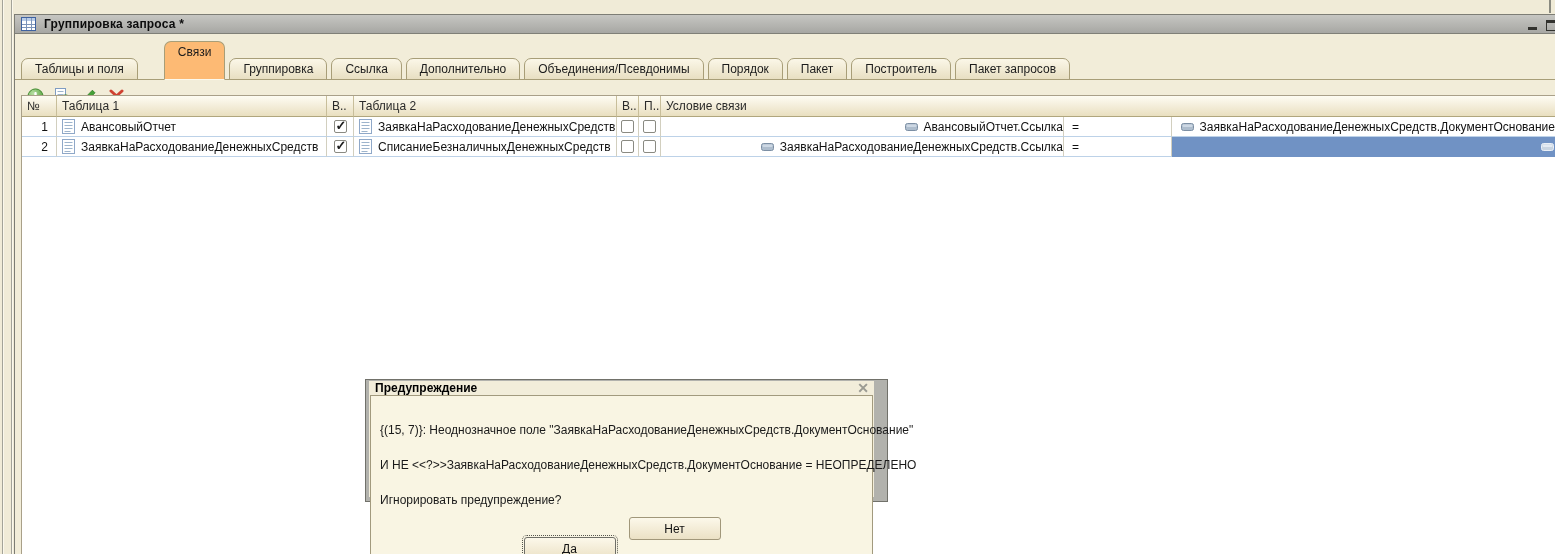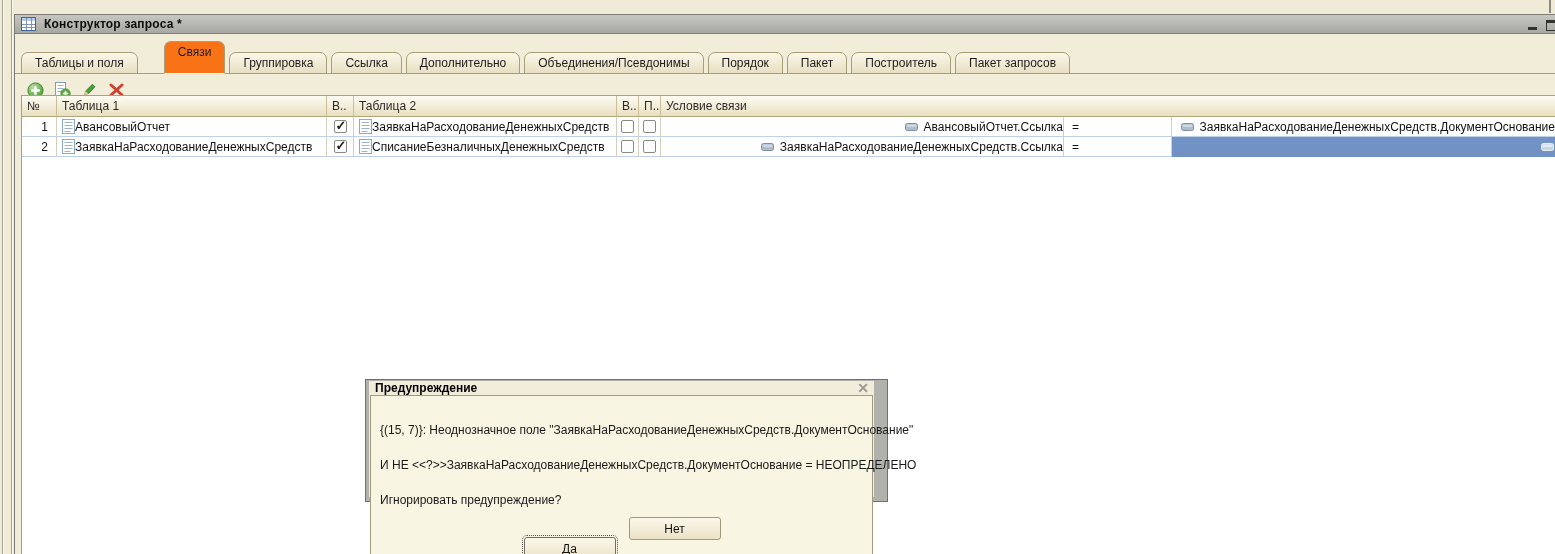--- a/index.html
+++ b/index.html
@@ -19,38 +19,38 @@
 
   .titlebar { position:relative; height:19px; background:linear-gradient(#c6c6c2,#a7a7a3); border-bottom:1px solid #808078; display:flex; align-items:center; padding-left:6px; }
   .titlebar .title { font-weight:bold; font-size:12px; color:#0c0c0c; margin-left:8px; letter-spacing:.2px; }
   .win-controls { position:absolute; right:-3px; top:3px; display:flex; align-items:flex-end; gap:9px; height:13px; }
   .min-glyph { width:9px; height:3px; background:#32322e; margin-bottom:1px; }
   .restore-glyph { width:12px; height:11px; border:1px solid #32322e; border-top:3px solid #32322e; background:transparent; }
 
   
   .tabbar { display:flex; align-items:flex-end; padding:7px 0 0 4px; border-bottom:1px solid #a89e78; background:#f2edd9; }
   .tab { position:relative; margin:0 2px -1px 2px; border:1px solid #a89e78; border-bottom:1px solid #a89e78; border-radius:7px 7px 0 0; padding:3px 13px 3px; background:linear-gradient(#fbf7e8,#e8dfc2); color:#1c1c1c; white-space:nowrap; cursor:default; }
-  .tab.active { background:#f97316; border-bottom:1px solid #fcf9ec; z-index:2; padding-bottom:14px;margin-left:24px; }
+  .tab.active { background:#fdba74; border-bottom:1px solid #fcf9ec; z-index:2; padding-bottom:20px;margin-left:24px; }
 
   
   .toolbar { display:flex; align-items:center; gap:7px; padding:7px 0 6px 10px; height:31px; background:#f2edd9; }
   .tool-btn { width:20px; height:20px; display:flex; align-items:center; justify-content:center; }
 
   
   .grid { position:absolute; left:6px; top:80px; right:0; bottom:0; background:#ffffff; border-left:1px solid #a9a089; border-top:1px solid #a9a089; }
   .hrow { display:flex; height:21px; }
   .hcell { background:linear-gradient(#fefcf3,#e9dfc0); border-right:1px solid #c8be9a; border-bottom:1px solid #b0a67e; color:#2a2a2a; padding:3px 0 0 5px; white-space:nowrap; overflow:hidden; }
   .drow { display:flex; height:20px; }
   .dcell { border-right:1px solid #d2cfbf; border-bottom:1px solid #bdd2e8; display:flex; align-items:center; white-space:nowrap; overflow:hidden; background:#fff; }
   .w-num { width:35px; } .w-t1 { width:270px; } .w-cb1 { width:27px; } .w-t2 { width:263px; }
   .w-cb2 { width:22px; } .w-cb3 { width:22px; } .w-ex1 { width:403px; } .w-op { width:108px; }
   .w-ex2 { flex:1; border-right:none; }
   .hcell.w-ex2 { flex:1; border-right:none; }
   .cell-num { justify-content:flex-end; padding-right:8px; }
-  .cell-name { padding-left:5px; }
+  .cell-name { padding-left:5px; gap:6px; }
   .cell-check { justify-content:center; }
   .cell-expr { padding-left:8px; gap:6px;justify-content:flex-end; }
   .cell-op { padding-left:8px; }
   .dcell.selected { background:#7092c4; color:#ffffff; border-bottom:1px solid #7092c4; border-right:1px solid #7092c4; }
 
   .cb { width:13px; height:13px; background:#fff; border:1px solid #8a8a82; border-radius:2px; position:relative; flex:0 0 auto; }
   .cb[data-checked="true"]::after { content:"✓"; position:absolute; left:1px; top:-3px; font-size:13px; font-weight:bold; color:#1d1d1d; }
 
   .icon { flex:0 0 auto; display:inline-flex; }
 
@@ -81,21 +81,21 @@
     <span class="icon">
       <svg width="15" height="14" viewBox="0 0 15 14">
         <rect x="0.5" y="0.5" width="14" height="13" fill="#ffffff" stroke="#3f62a0"></rect>
         <rect x="1" y="1" width="13" height="3" fill="#b8cce8"></rect>
         <line x1="5.5" y1="1" x2="5.5" y2="13" stroke="#7d95ba" stroke-width="1"></line>
         <line x1="10.5" y1="1" x2="10.5" y2="13" stroke="#7d95ba" stroke-width="1"></line>
         <line x1="1" y1="7.5" x2="14" y2="7.5" stroke="#7d95ba" stroke-width="1"></line>
         <line x1="1" y1="10.5" x2="14" y2="10.5" stroke="#7d95ba" stroke-width="1"></line>
       </svg>
     </span>
-    <span class="title">Конструктор запроса *</span>
+    <span class="title">Группировка запроса *</span>
     <span class="win-controls">
       <span class="min-glyph"></span>
       <span class="restore-glyph"></span>
     </span>
   </div>
 
   <div class="tabbar">
     <div class="tab">Таблицы и поля</div>
     <div class="tab active">Связи</div>
     <div class="tab">Группировка</div>

